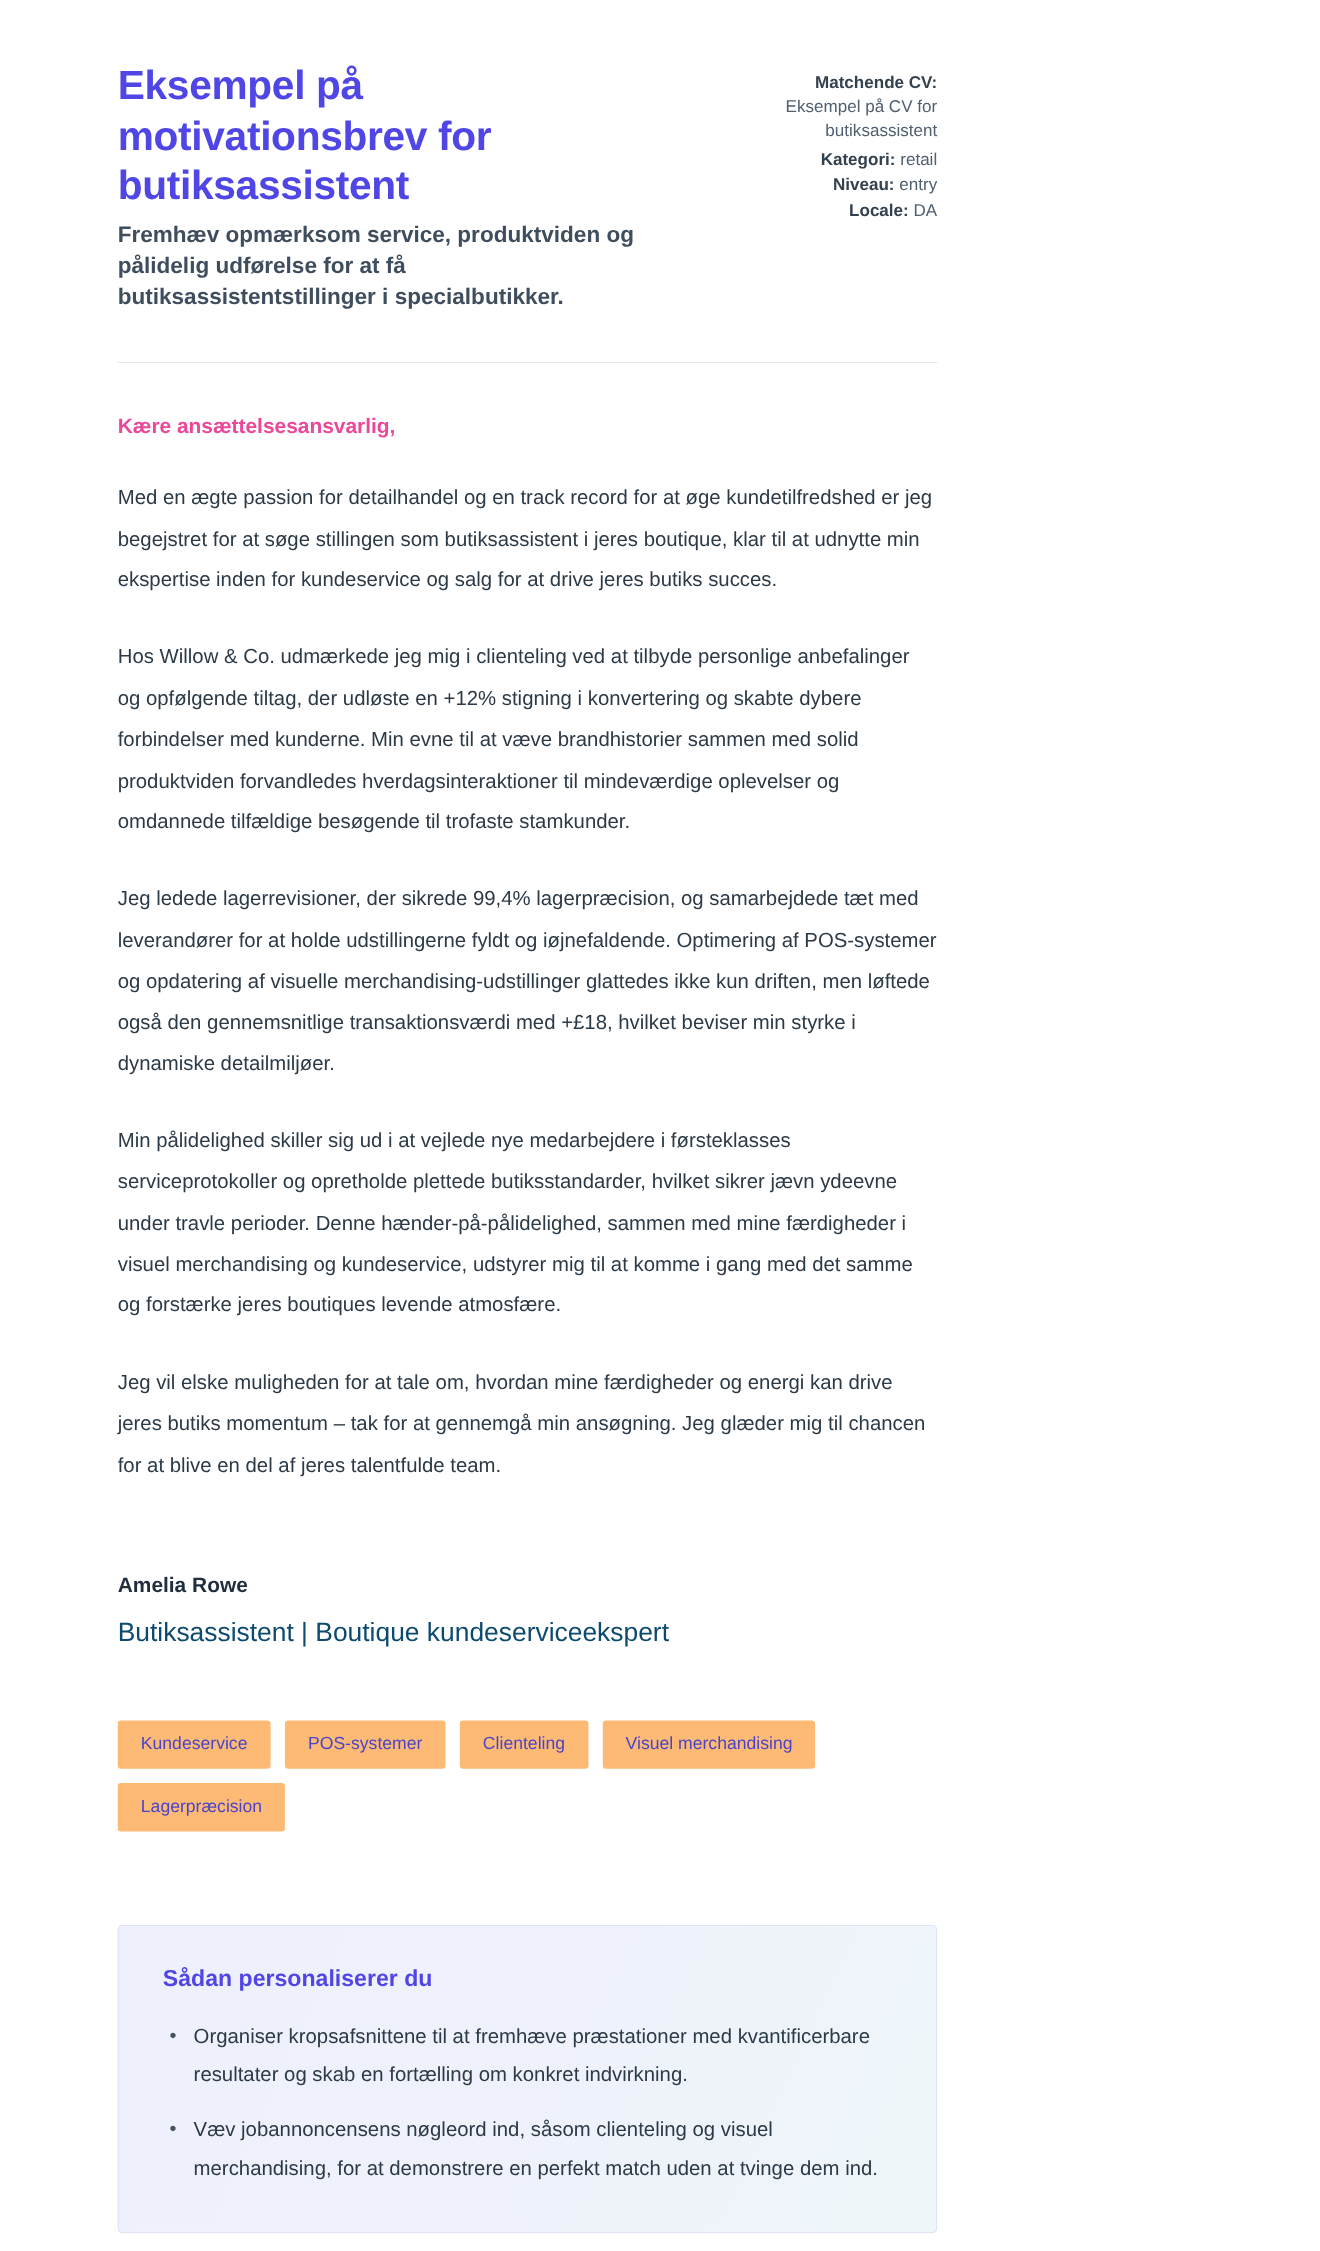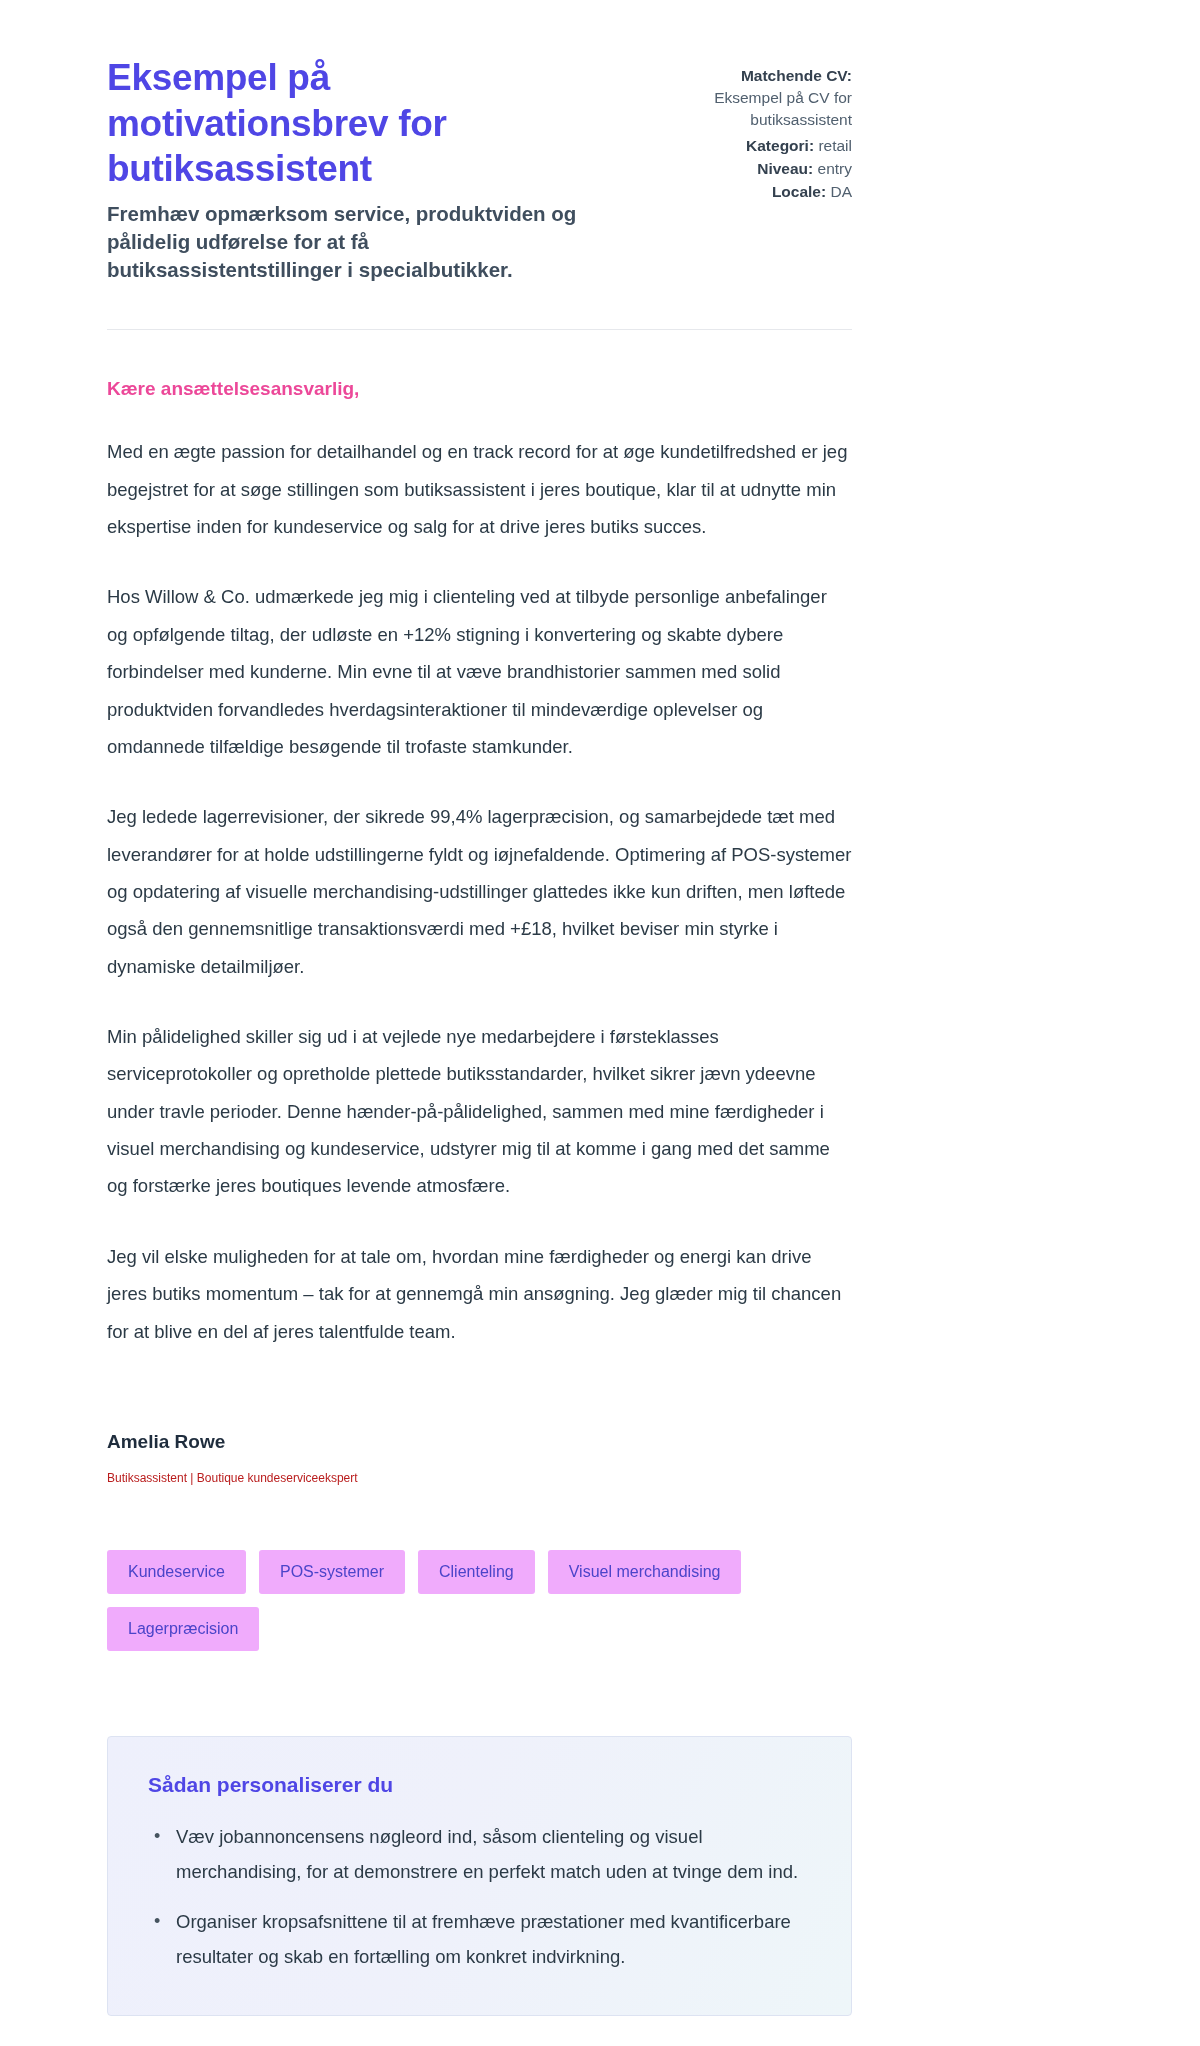--- a/index.html
+++ b/index.html
@@ -93,34 +93,34 @@
 
   
   .signature { padding-top: 48px; }
   .sig-name {
     font-size: 19px;
     font-weight: bold;
     color: #1f2d3d;
     margin: 0 0 18px 0;
   }
   .sig-role {
-    font-size: 12px;
-    color: #b91c1c;
+    font-size: 24px;
+    color: #0c4a6e;
     margin: 0;
   }
 
   
   .tag-row {
     display: flex;
     flex-wrap: wrap;
     gap: 13px;
     padding-top: 65px;
   }
   .tag {
-    background: #f0abfc;
+    background: #fdba74;
     color: #4b44c9;
     font-size: 16px;
     line-height: 1;
     padding: 14px 21px;
     border-radius: 3px;
     white-space: nowrap;
   }
 
   
   .callout {
@@ -212,18 +212,18 @@
     <span class="tag">Kundeservice</span>
     <span class="tag">POS-systemer</span>
     <span class="tag">Clienteling</span>
     <span class="tag">Visuel merchandising</span>
     <span class="tag">Lagerpræcision</span>
   </div>
 
   <div class="callout">
     <div class="callout-title">Sådan personaliserer du</div>
     <ul class="callout-list">
+      <li>Organiser kropsafsnittene til at fremhæve præstationer med kvantificerbare resultater og skab en fortælling om konkret indvirkning.</li>
       <li>Væv jobannoncensens nøgleord ind, såsom clienteling og visuel merchandising, for at demonstrere en perfekt match uden at tvinge dem ind.</li>
-      <li>Organiser kropsafsnittene til at fremhæve præstationer med kvantificerbare resultater og skab en fortælling om konkret indvirkning.</li>
     </ul>
   </div>
 
 </div>
 
 </body></html>

